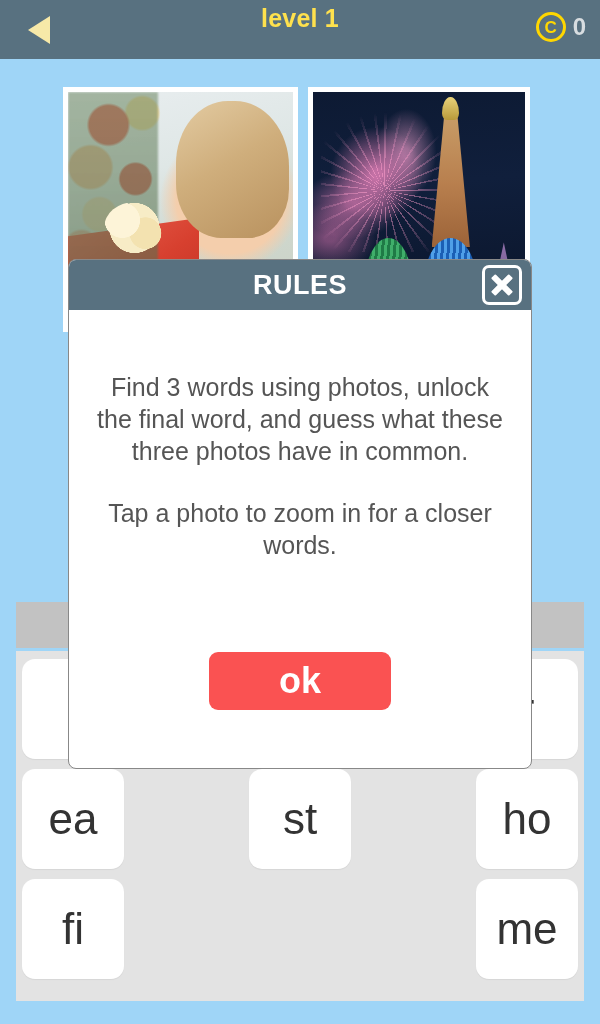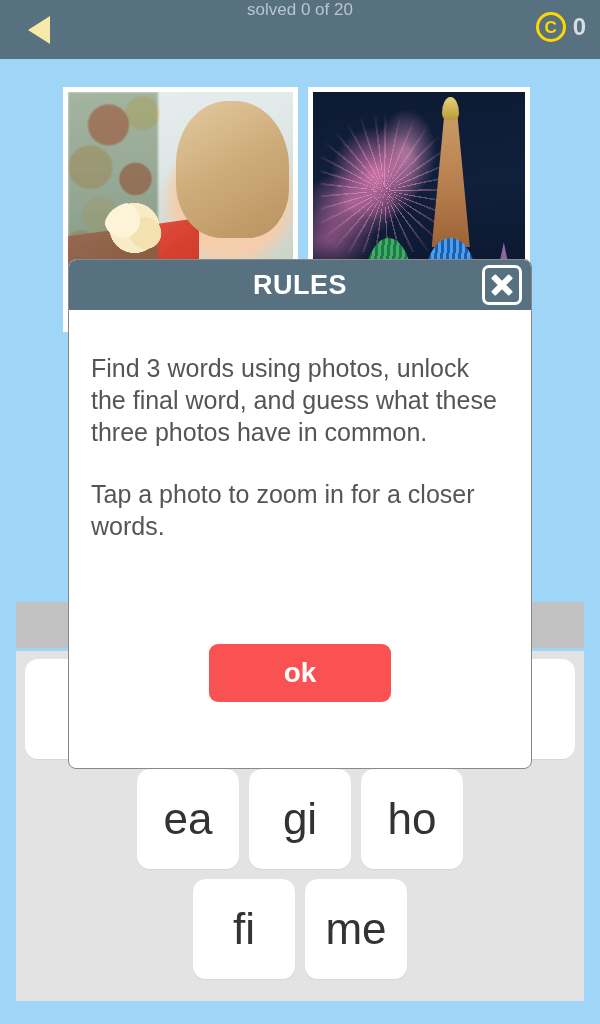--- a/index.html
+++ b/index.html
@@ -224,21 +224,21 @@
   #tile-tray {
     position: absolute;
     left: 16px; top: 651px;
     width: 568px; height: 350px;
     background: #e3e3e3;
     padding: 8px 6px;
     box-sizing: border-box;
   }
   .tile-row {
     display: flex;
-    justify-content: center;
+    justify-content: space-between;
     gap: 10px;
     margin-bottom: 10px;
   }
   .tile {
     width: 102px;
     height: 100px;
     background: #ffffff;
     border-radius: 13px;
     display: flex;
     align-items: center;
@@ -297,57 +297,59 @@
     left: 50%; top: 50%;
     width: 25px; height: 6px;
     background: #ffffff;
     border-radius: 1px;
   }
   #close-button::before { transform: translate(-50%,-50%) rotate(45deg); }
   #close-button::after  { transform: translate(-50%,-50%) rotate(-45deg); }
 
   #dialog-body {
     padding: 42px 22px 0 22px;
+    text-align: center;
+    margin-top: 19px;
   }
   .dialog-para {
     font-size: 25px;
     line-height: 32px;
     color: #555555;
     margin: 0;
   }
   #dialog-para-2 { margin-top: 30px; }
 
   #ok-button {
     position: absolute;
     left: 50%;
-    bottom: 66px;
+    bottom: 58px;
     transform: translateX(-50%);
     width: 182px;
     height: 58px;
     background: #fa5252;
     border: none;
     border-radius: 9px;
     color: #ffffff;
-    font-size: 28px;
+    font-size: 36px;
     font-weight: bold;
     font-family: "Liberation Sans", sans-serif;
     cursor: pointer;
   }
 </style>
 </head>
 <body>
 
 <div id="screen">
 
   <div id="header">
     <div id="back-button">
       <div id="back-arrow"></div>
     </div>
     <div id="title-block">
-      <div id="solved-text">solved 0 of 20</div>
+      <div id="level-title">level 1</div>
     </div>
     <div id="coin-area">
       <div id="coin-icon">C</div>
       <div id="coin-count">0</div>
     </div>
   </div>
 
   <div id="photo-area">
     <div class="photo-card" id="photo-1">
       <div class="photo-inner">
@@ -376,21 +378,21 @@
   <div id="tile-tray">
     <div class="tile-row">
       <div class="tile"></div>
       <div class="tile"></div>
       <div class="tile"></div>
       <div class="tile"></div>
       <div class="tile">r</div>
     </div>
     <div class="tile-row">
       <div class="tile">ea</div>
-      <div class="tile">gi</div>
+      <div class="tile">st</div>
       <div class="tile">ho</div>
     </div>
     <div class="tile-row">
       <div class="tile">fi</div>
       <div class="tile">me</div>
     </div>
   </div>
 
   <div id="dialog-overlay">
     <div id="rules-dialog">

